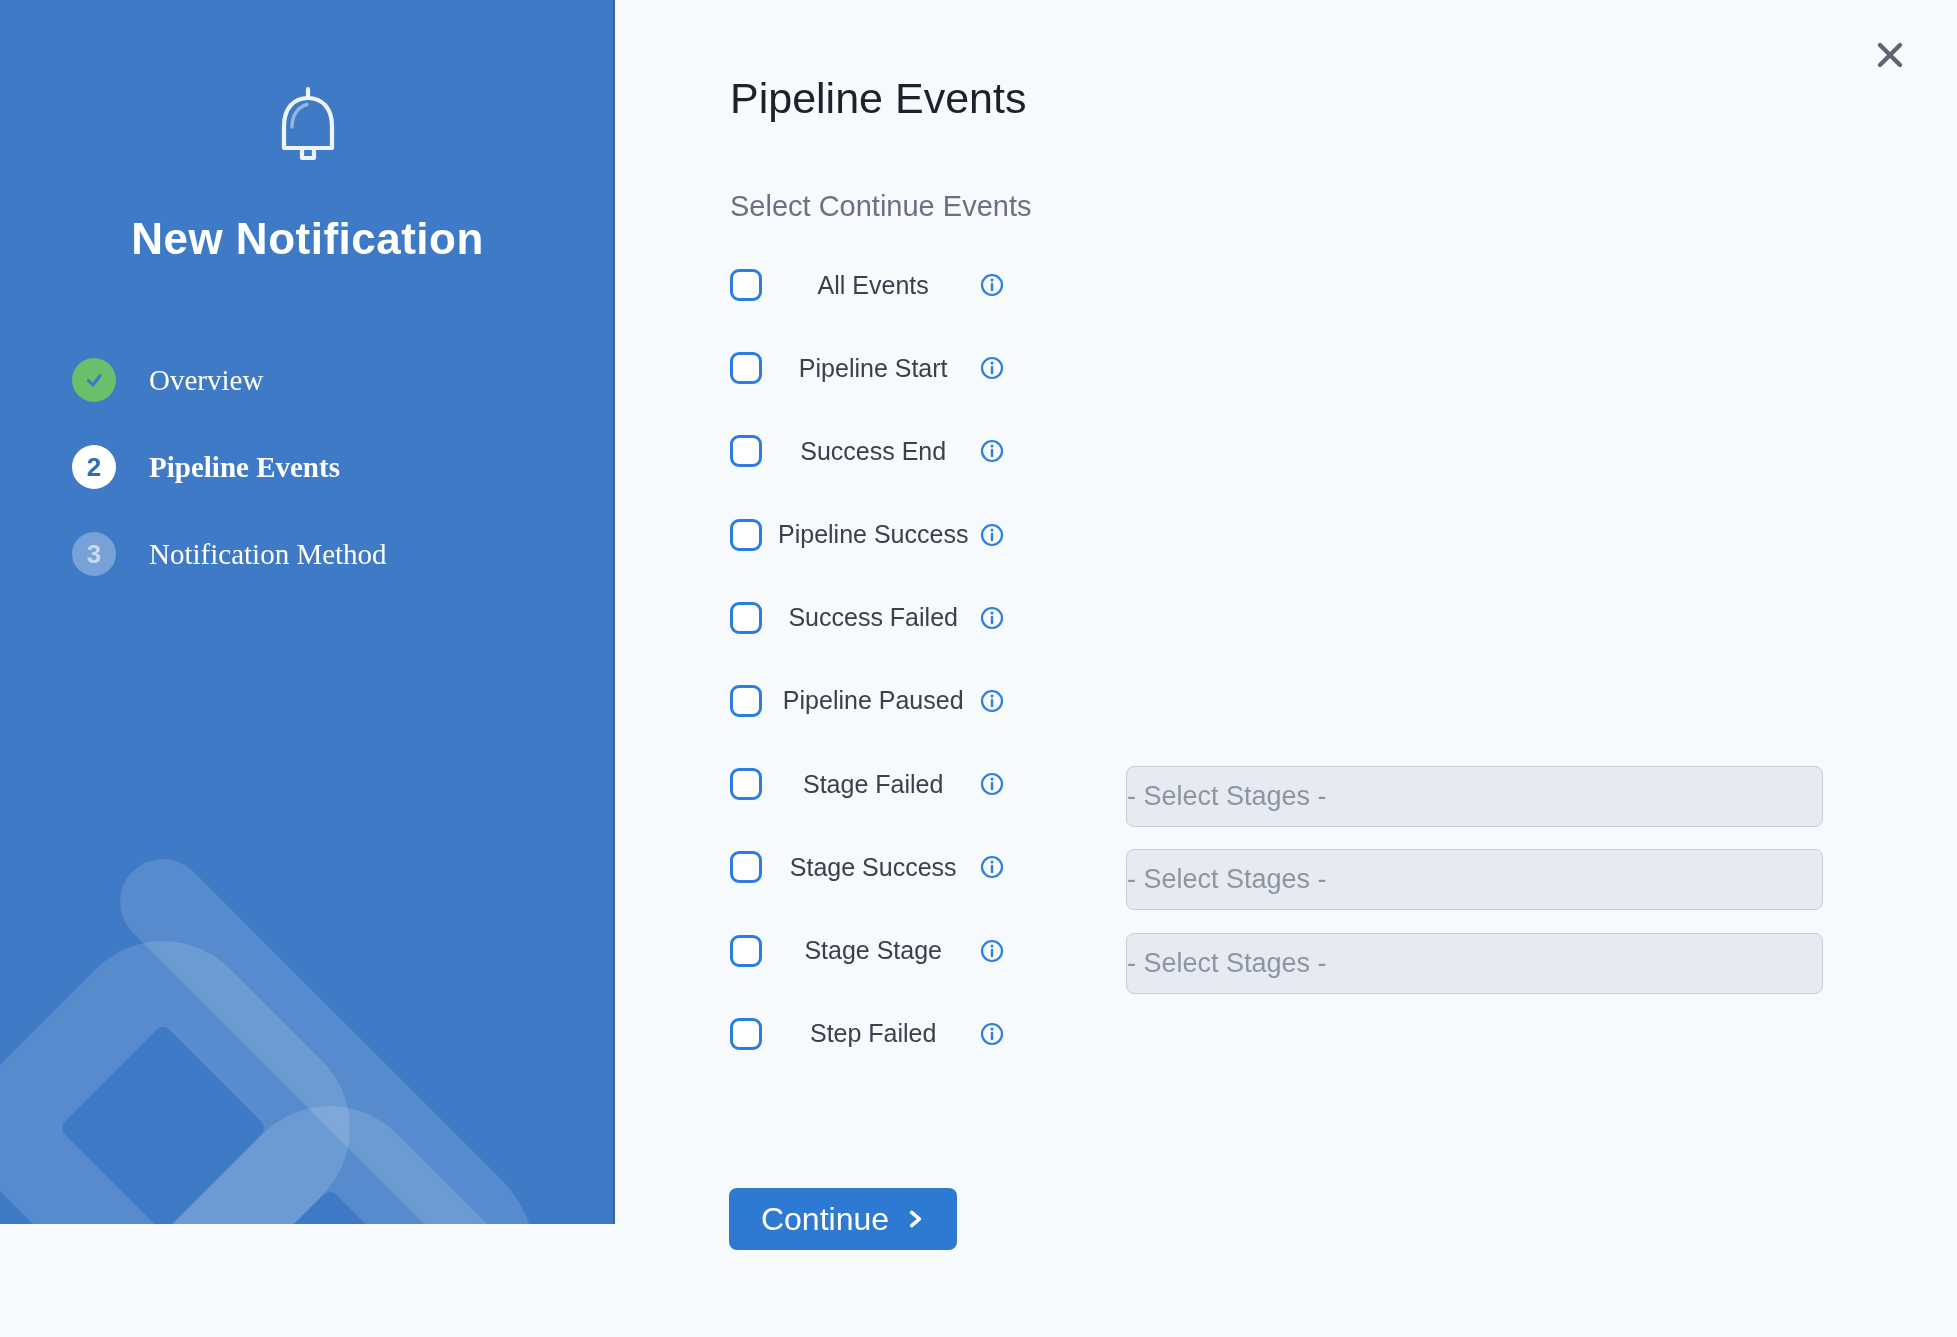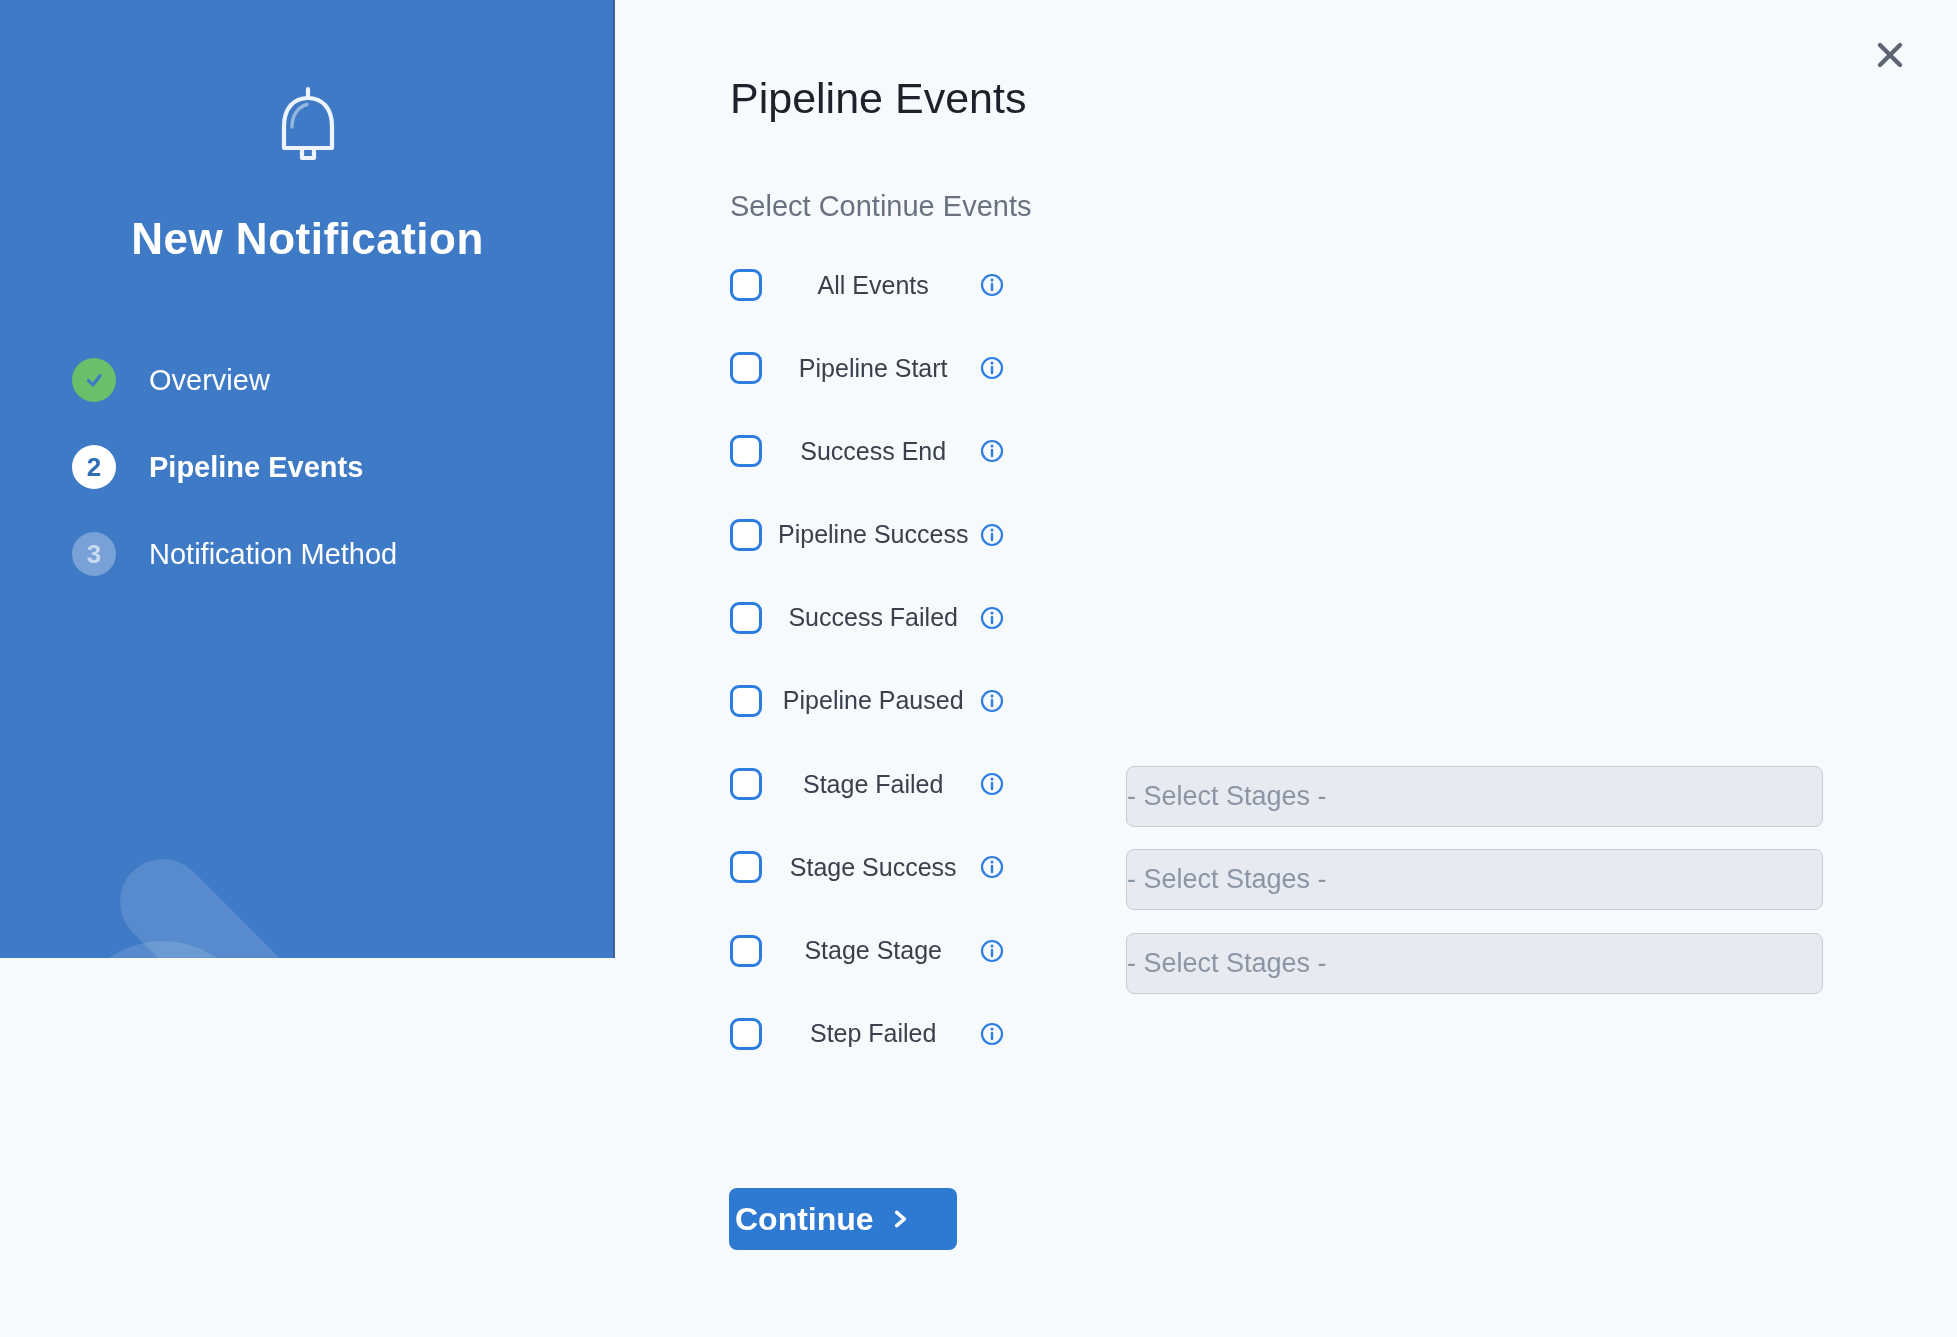--- a/index.html
+++ b/index.html
@@ -3,42 +3,42 @@
 <meta charset="utf-8">
 <style>
   html,body{margin:0;padding:0;}
   body{
     width:1957px;height:1337px;position:relative;overflow:hidden;
     font-family:"Liberation Sans", sans-serif;
     background:var(--main-bg,#f6fafd);
   }
   
   .sidebar{
-    position:absolute;left:0;top:0;width:615px;height:958px;
+    position:absolute;left:0;top:0;width:615px;height:1224px;
     background:var(--sidebar-bg,#3e7ac6);
     overflow:hidden;
     box-shadow:inset -2px 0 0 rgba(60,70,85,.45);
   }
   .watermark{position:absolute;left:0;top:0;pointer-events:none;}
   .bell-wrap{position:absolute;left:0;top:86px;width:615px;display:flex;justify-content:center;}
   .side-title{
     position:absolute;left:0;top:214px;width:615px;text-align:center;
     color:#ffffff;font-size:44px;font-weight:700;letter-spacing:.5px;
   }
   .steps{position:absolute;left:72px;top:358px;}
   .step{display:flex;align-items:center;height:44px;margin-bottom:43px;cursor:default;}
   .step-circle{
     width:44px;height:44px;border-radius:50%;flex:0 0 44px;
     display:flex;align-items:center;justify-content:center;
     font-size:26px;font-weight:700;
   }
   .step.done  .step-circle{background:var(--green,#68c06a);}
   .step.active .step-circle{background:#ffffff;color:#2e6fb4;}
   .step.pending .step-circle{background:rgba(255,255,255,.30);color:rgba(255,255,255,.60);}
-  .step-label{margin-left:33px;color:#ffffff;font-size:29px;font-weight:400;}
+  .step-label{margin-left:33px;color:#ffffff;font-size:29px;font-weight:400;font-family:Liberation Serif, serif;}
   .step.active .step-label{font-weight:700;}
   
   .main{position:absolute;left:615px;top:0;right:0;bottom:0;}
   .close-btn{position:absolute;top:38px;right:50px;width:34px;height:34px;cursor:pointer;
     display:flex;align-items:center;justify-content:center;background:none;border:none;padding:0;}
   .main-title{position:absolute;left:115px;top:74px;font-size:43px;font-weight:500;color:#1c212a;}
   .section-label{position:absolute;left:115px;top:190px;font-size:29px;font-weight:400;color:#6a7282;}
   .rows{position:absolute;left:115px;top:269px;}
   .event-row{display:flex;align-items:center;height:32px;margin-bottom:51.2px;justify-content:space-between;}
   .checkbox{
@@ -49,22 +49,22 @@
   .info-icon{margin-left:12px;width:24px;height:24px;flex:0 0 24px;cursor:pointer;display:flex;}
   .select-box{
     position:absolute;left:511px;width:697px;height:61px;box-sizing:border-box;
     background:#e7eaf0;border:1px solid #c7ccd7;border-radius:8px;
     display:flex;align-items:center;cursor:pointer;
     font-size:27px;color:#8b95a4;
   }
   .continue-btn{
     position:absolute;left:114px;top:1188px;width:228px;height:62px;
     background:var(--button,#2e79d2);border:none;border-radius:8px;cursor:pointer;
-    display:flex;align-items:center;gap:16px;
-    color:#ffffff;font-family:"Liberation Sans", sans-serif;font-size:32px;font-weight:700;
+    display:flex;align-items:center;justify-content:center;gap:16px;
+    color:#ffffff;font-family:"Liberation Sans", sans-serif;font-size:32px;font-weight:400;
   }
 </style>
 </head>
 <body style="--sidebar-bg: #3e7ac6; --main-bg: #f6fafd; --accent: #2d7de0; --button: #2e79d2; --green: #68c06a;">
 
 <div class="sidebar">
 
   <svg class="watermark" width="615" height="1337" viewBox="0 0 615 1337" fill="none">
     <g stroke="rgba(255,255,255,0.13)" stroke-width="86" fill="none" stroke-linejoin="round" stroke-linecap="round">
       <rect x="46" y="1011" width="234" height="234" rx="52" transform="rotate(45 163 1128)"></rect>

